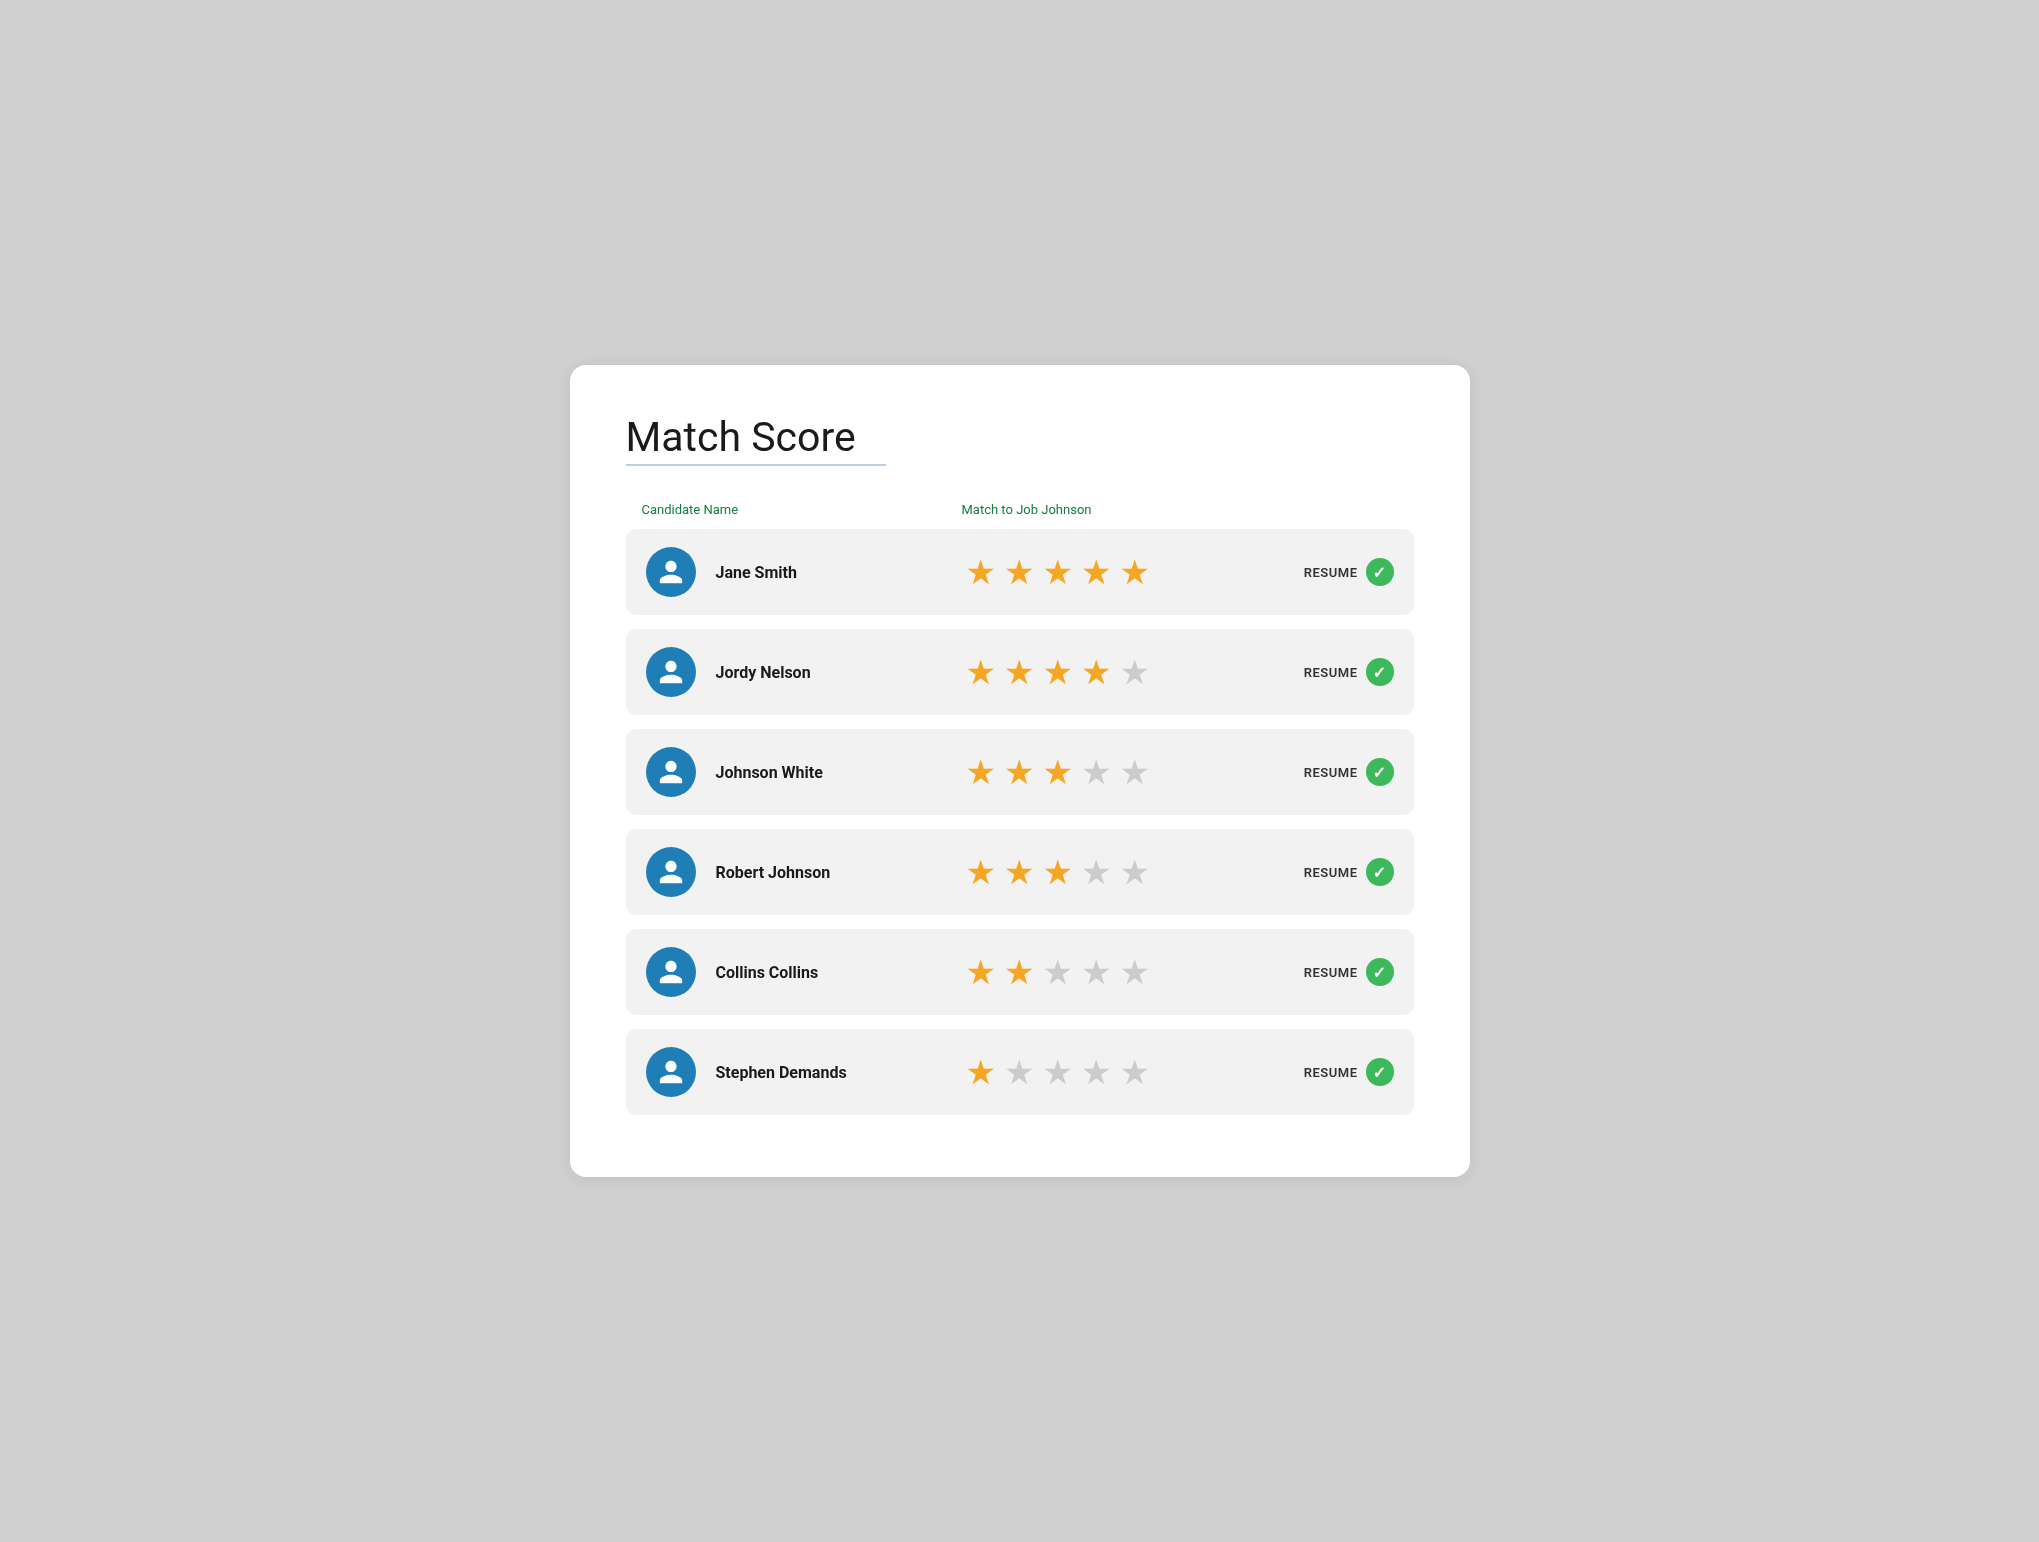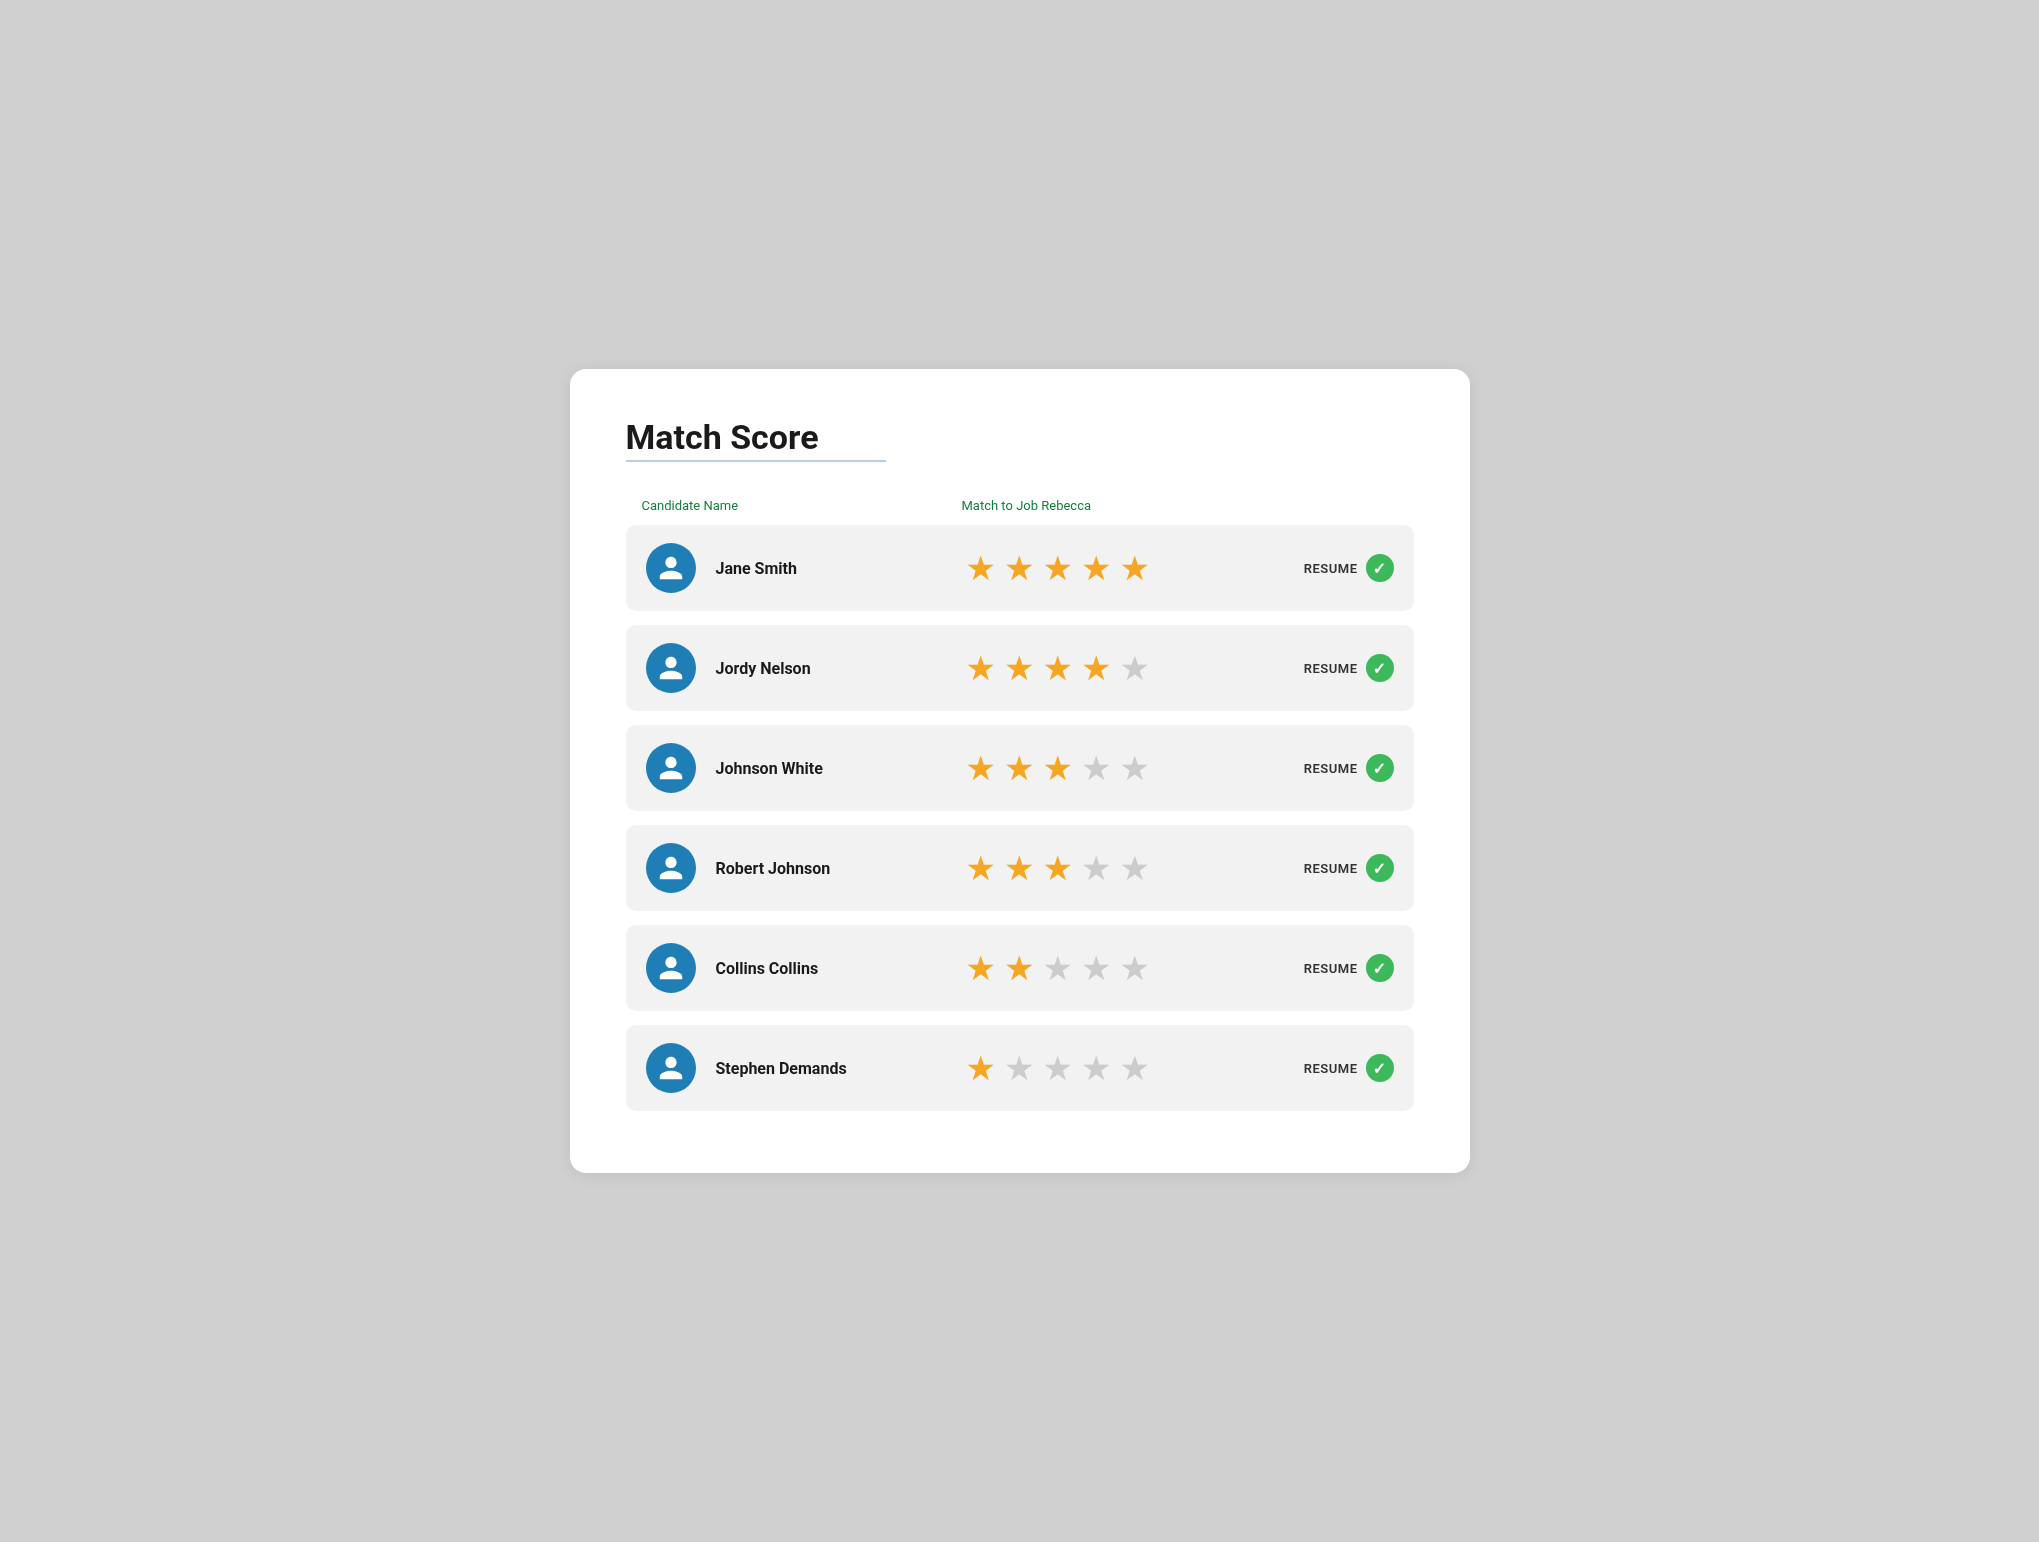--- a/index.html
+++ b/index.html
@@ -19,22 +19,22 @@
 
     .card {
       background: #ffffff;
       border-radius: 16px;
       padding: 48px 56px;
       width: 900px;
       box-shadow: 0 2px 16px rgba(0,0,0,0.08);
     }
 
     .page-title {
-      font-size: 34px;
-      font-weight: 700;
+      font-size: 41px;
+      font-weight: 400;
       color: #1a1a1a;
       margin-bottom: 3px;
     }
 
     .title-divider {
       border: none;
       border-top: 2.5px solid #b8cfe8;
       width: 260px;
       margin-bottom: 36px;
     }
@@ -138,21 +138,21 @@
   </style>
 </head>
 <body>
 
 <div class="card">
   <h1 class="page-title">Match Score</h1>
   <hr class="title-divider">
 
   <div class="column-headers">
     <div class="col-name">Candidate Name</div>
-    <div class="col-match">Match to Job Rebecca</div>
+    <div class="col-match">Match to Job Johnson</div>
   </div>
 
   <div id="candidates-list">
       <div class="candidate-row">
         <div class="avatar">
           <svg viewBox="0 0 24 24" xmlns="http://www.w3.org/2000/svg">
       <path d="M12 12c2.7 0 4.8-2.1 4.8-4.8S14.7 2.4 12 2.4 7.2 4.5 7.2 7.2 9.3 12 12 12zm0 2.4c-3.2 0-9.6 1.6-9.6 4.8v2.4h19.2v-2.4c0-3.2-6.4-4.8-9.6-4.8z"></path>
     </svg>
         </div>
         <div class="candidate-name">Jane Smith</div>

